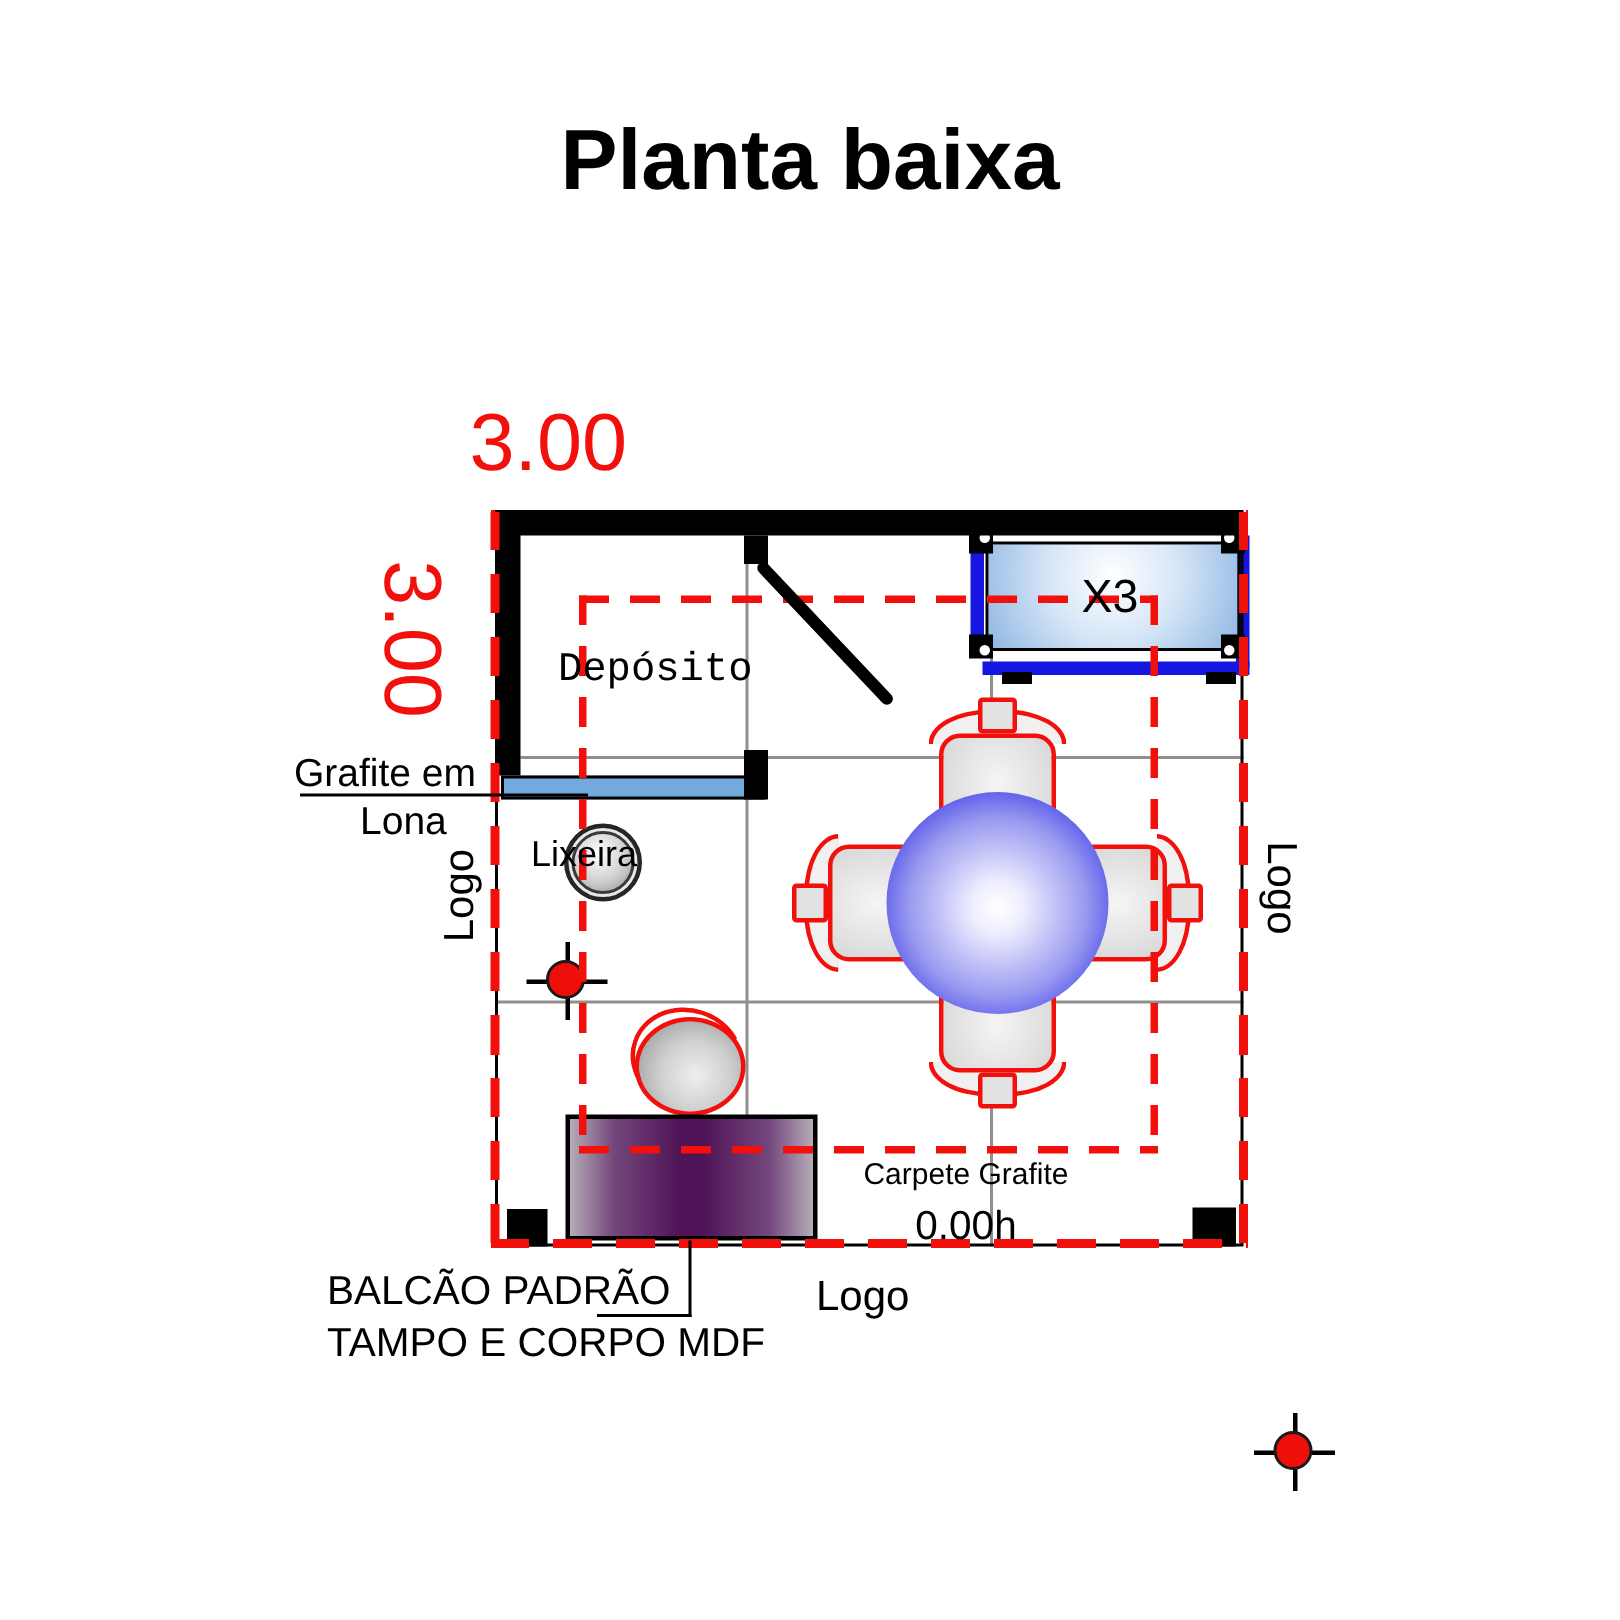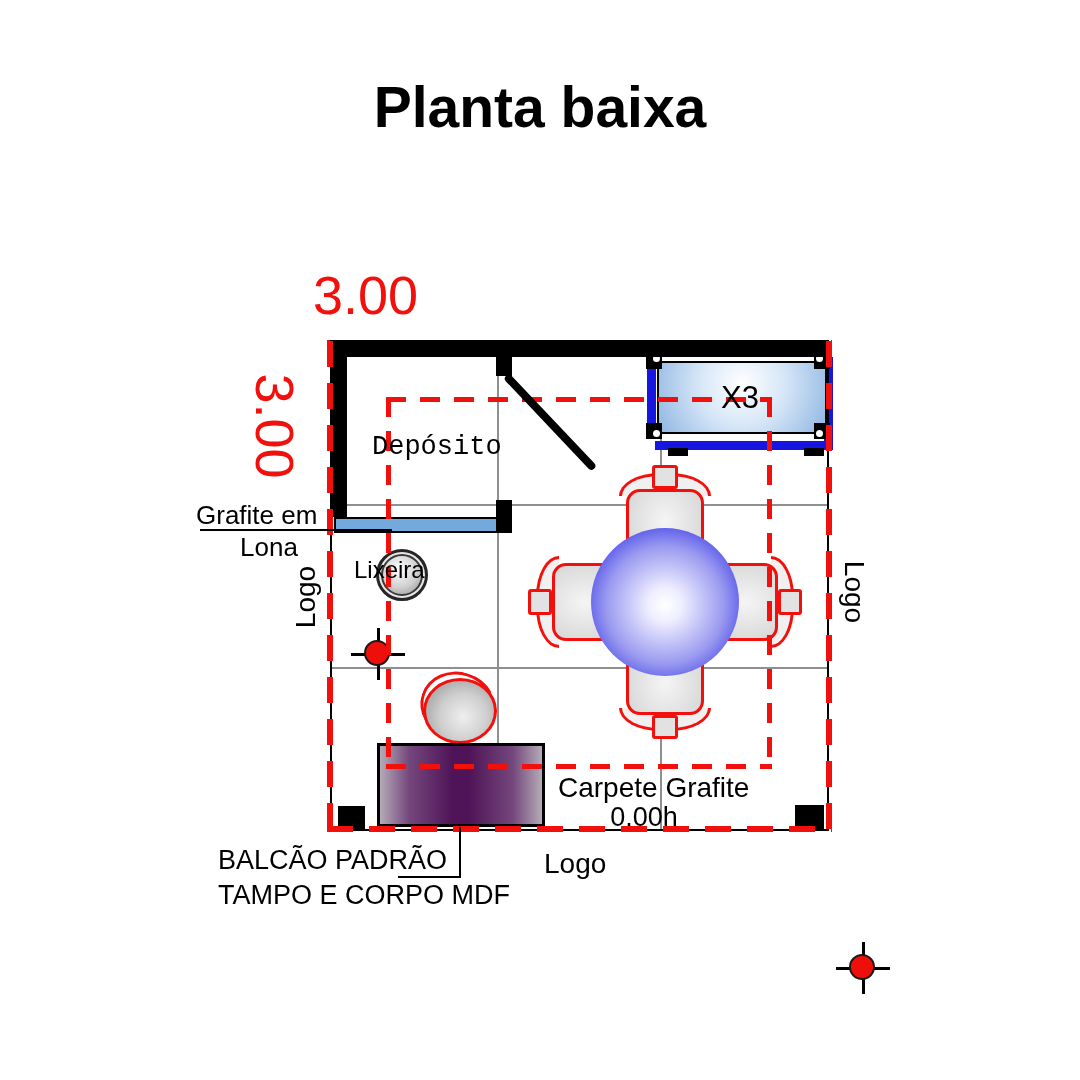--- a/index.html
+++ b/index.html
@@ -158,21 +158,21 @@
 
   <div class="abs" style="left:200px;top:529px;width:192px;height:2px;background:#000;"></div>
   <div class="abs" style="left:459px;top:827px;width:2px;height:51px;background:#000;"></div>
   <div class="abs" style="left:398px;top:876px;width:63px;height:2px;background:#000;"></div>
 
   <div class="txt" style="left:372px;top:432px;font-size:27px;font-family:Liberation Mono, monospace;">Depósito</div>
   <div class="txt" style="left:700px;top:380px;width:80px;text-align:center;font-size:31px;">X3</div>
   <div class="txt" style="left:196px;top:500px;font-size:26px;">Grafite em</div>
   <div class="txt" style="left:196px;top:532px;font-size:26px;margin-left:44px;">Lona</div>
   <div class="txt" style="left:354px;top:556px;font-size:24px;">Lixeira</div>
-  <div class="txt" style="left:558px;top:772px;width:172px;text-align:center;font-size:28px;">Carpete Grafite</div>
+  <div class="txt" style="left:558px;top:772px;width:172px;text-align:center;font-size:20px;">Carpete Grafite</div>
   <div class="txt" style="left:558px;top:802px;width:172px;text-align:center;font-size:27px;">0.00h</div>
   <div class="txt" style="left:218px;top:880px;font-size:27px;">TAMPO E CORPO MDF</div>
   <div class="txt" style="left:218px;top:845px;font-size:27px;">BALCÃO PADRÃO</div>
   <div class="txt" style="left:265px;top:582px;width:80px;height:30px;text-align:center;font-size:28px;transform:rotate(-90deg);">Logo</div>
   <div class="txt" style="left:815px;top:577px;width:80px;height:30px;text-align:center;font-size:28px;transform:rotate(90deg);">Logo</div>
   <div class="txt" style="left:544px;top:848px;font-size:28px;">Logo</div>
 
   <div class="energy" style="left:836px;top:942px;">
     <div class="h"></div>
       <div class="v"></div>

